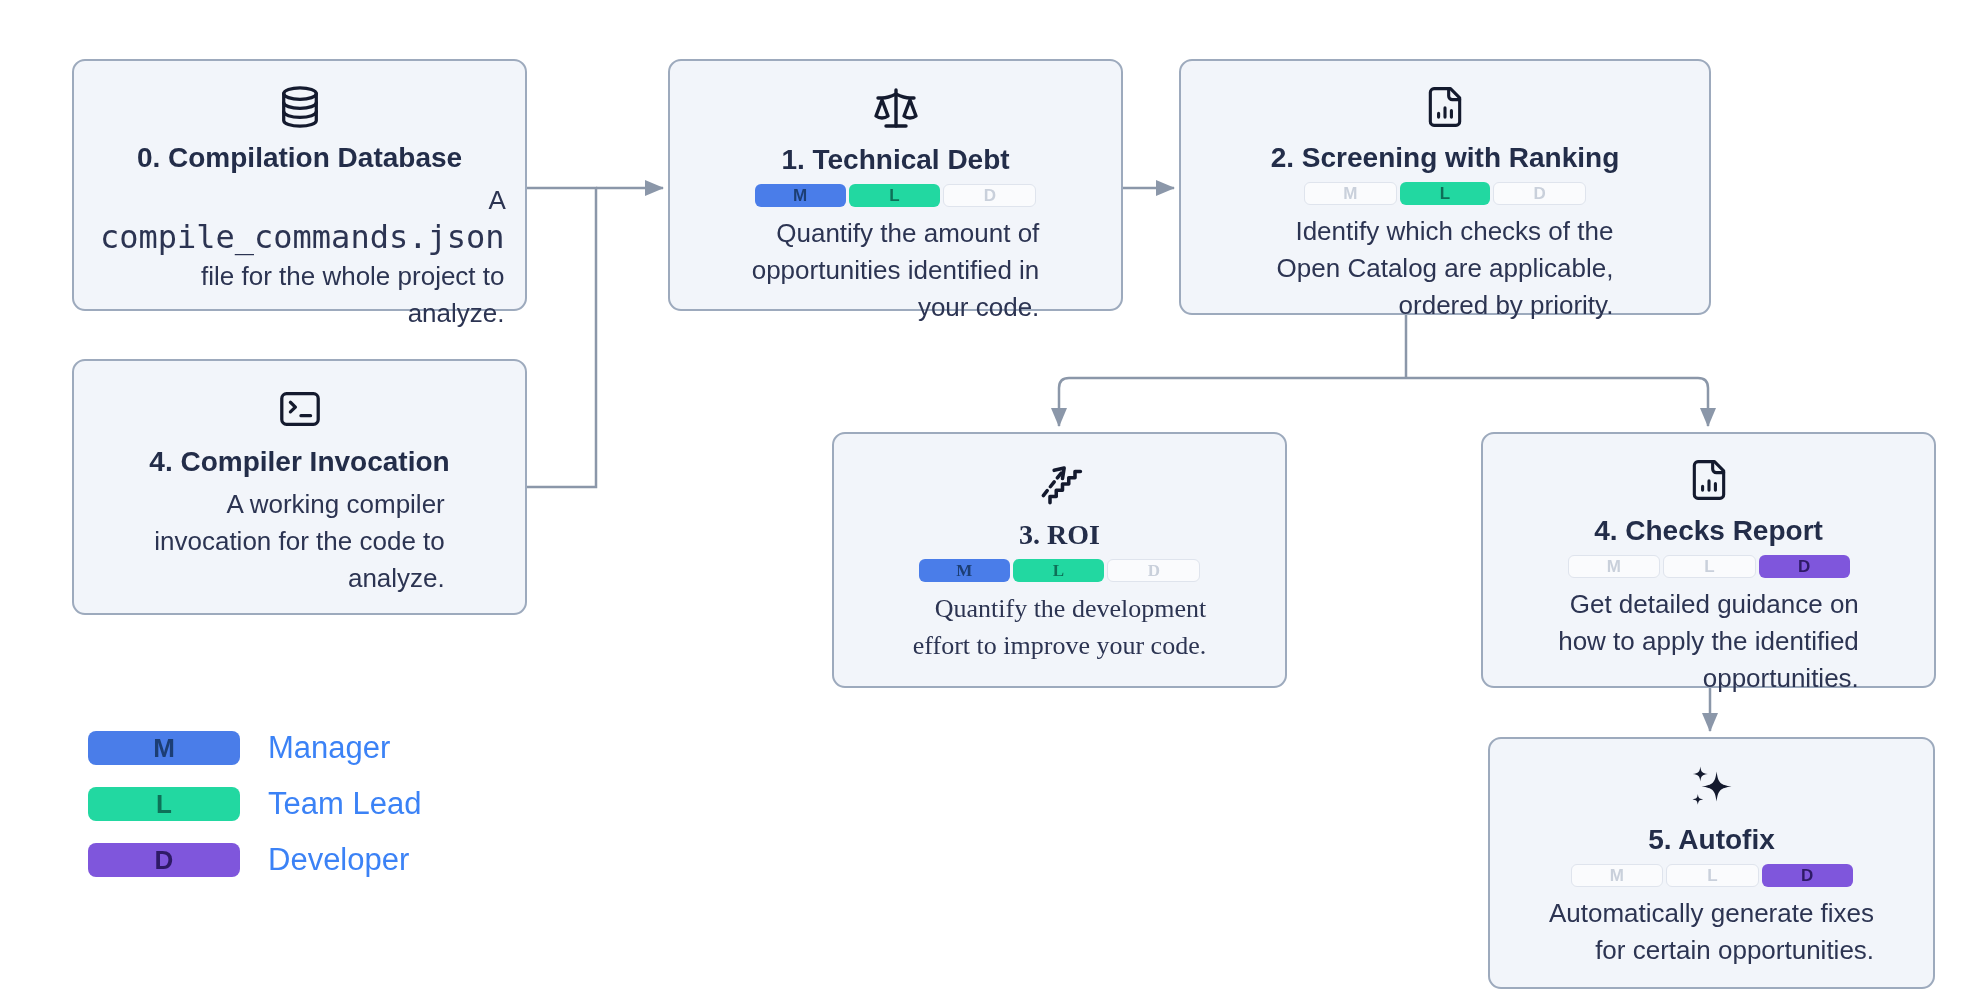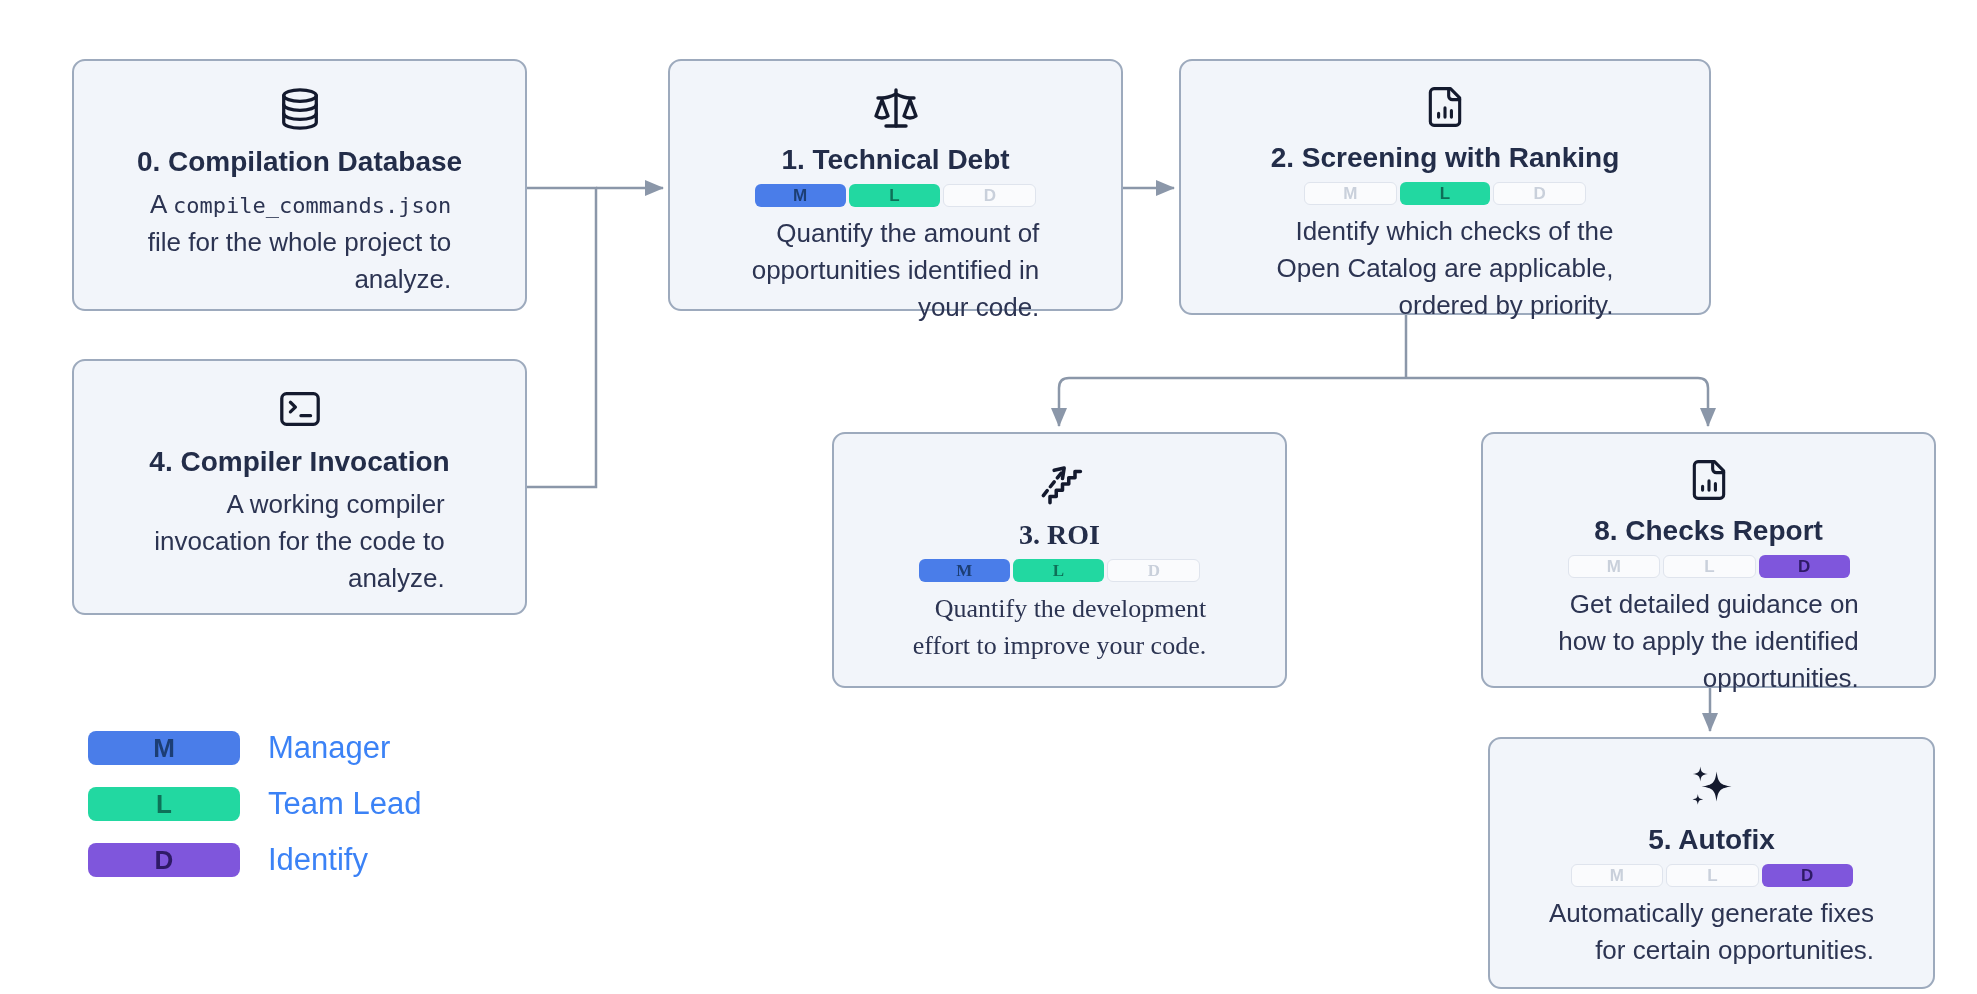--- a/index.html
+++ b/index.html
@@ -24,21 +24,21 @@
   .badge-row { display:flex; gap:3px; width:282px; margin-top:8px; }
   .badge {
     flex:1; height:23px; border-radius:6px; font-weight:700; font-size:17px;
     display:flex; align-items:center; justify-content:center;
   }
   .badge.inactive { background:#fafbfd; border:1.5px solid #dfe4ed; color:#c9d0db; }
   .desc {
     font-size:26px; line-height:37px; color:#2c3452; margin-top:8px;
     white-space:pre-line;
   }
-  .code { font-family:"DejaVu Sans Mono","Liberation Mono",monospace; font-size:22px; }
+  .code { font-family:"DejaVu Sans Mono","Liberation Mono",monospace; font-size:32px; }
 
   .legend { position:absolute; left:88px; top:731px; z-index:2; }
   .legend-row { display:flex; align-items:center; height:34px; margin-bottom:22px; }
   .legend-pill {
     width:152px; height:34px; border-radius:8px; font-weight:700; font-size:26px;
     display:flex; align-items:center; justify-content:center;
   }
   .legend-label { margin-left:28px; font-size:31px; color:#3b82f6; }
 </style>
 </head>
@@ -153,21 +153,21 @@
   <div class="node" style="left:1481px; top:432px; width:455px; height:256px;">
     <div class="node-icon">
       <svg width="44" height="46" viewBox="0 0 24 24">
         <path d="M15 2H6a2 2 0 0 0-2 2v16a2 2 0 0 0 2 2h12a2 2 0 0 0 2-2V7Z"></path>
         <path d="M14 2v4a2 2 0 0 0 2 2h4"></path>
         <path d="M8.5 17.5v-2"></path>
         <path d="M12 17.5v-5"></path>
         <path d="M15.5 17.5v-3.5"></path>
       </svg>
     </div>
-    <div class="node-title">8. Checks Report</div>
+    <div class="node-title">4. Checks Report</div>
     <div class="badge-row">
         <span class="badge inactive">M</span>
         <span class="badge inactive">L</span>
         <span class="badge active" style="background: rgb(127, 86, 220); color: rgb(46, 26, 102);">D</span>
       </div>
     <div class="desc">Get detailed guidance on
 how to apply the identified
 opportunities.</div>
   </div>
 
@@ -193,17 +193,17 @@
     <div class="legend-row">
       <div class="legend-pill" style="background: rgb(74, 125, 233); color: rgb(28, 62, 116);">M</div>
       <div class="legend-label">Manager</div>
     </div>
     <div class="legend-row">
       <div class="legend-pill" style="background: rgb(34, 216, 161); color: rgb(14, 112, 88);">L</div>
       <div class="legend-label">Team Lead</div>
     </div>
     <div class="legend-row">
       <div class="legend-pill" style="background: rgb(127, 86, 220); color: rgb(46, 26, 102);">D</div>
-      <div class="legend-label">Identify</div>
+      <div class="legend-label">Developer</div>
     </div>
   </div>
 
 </div>
 
 </body></html>

